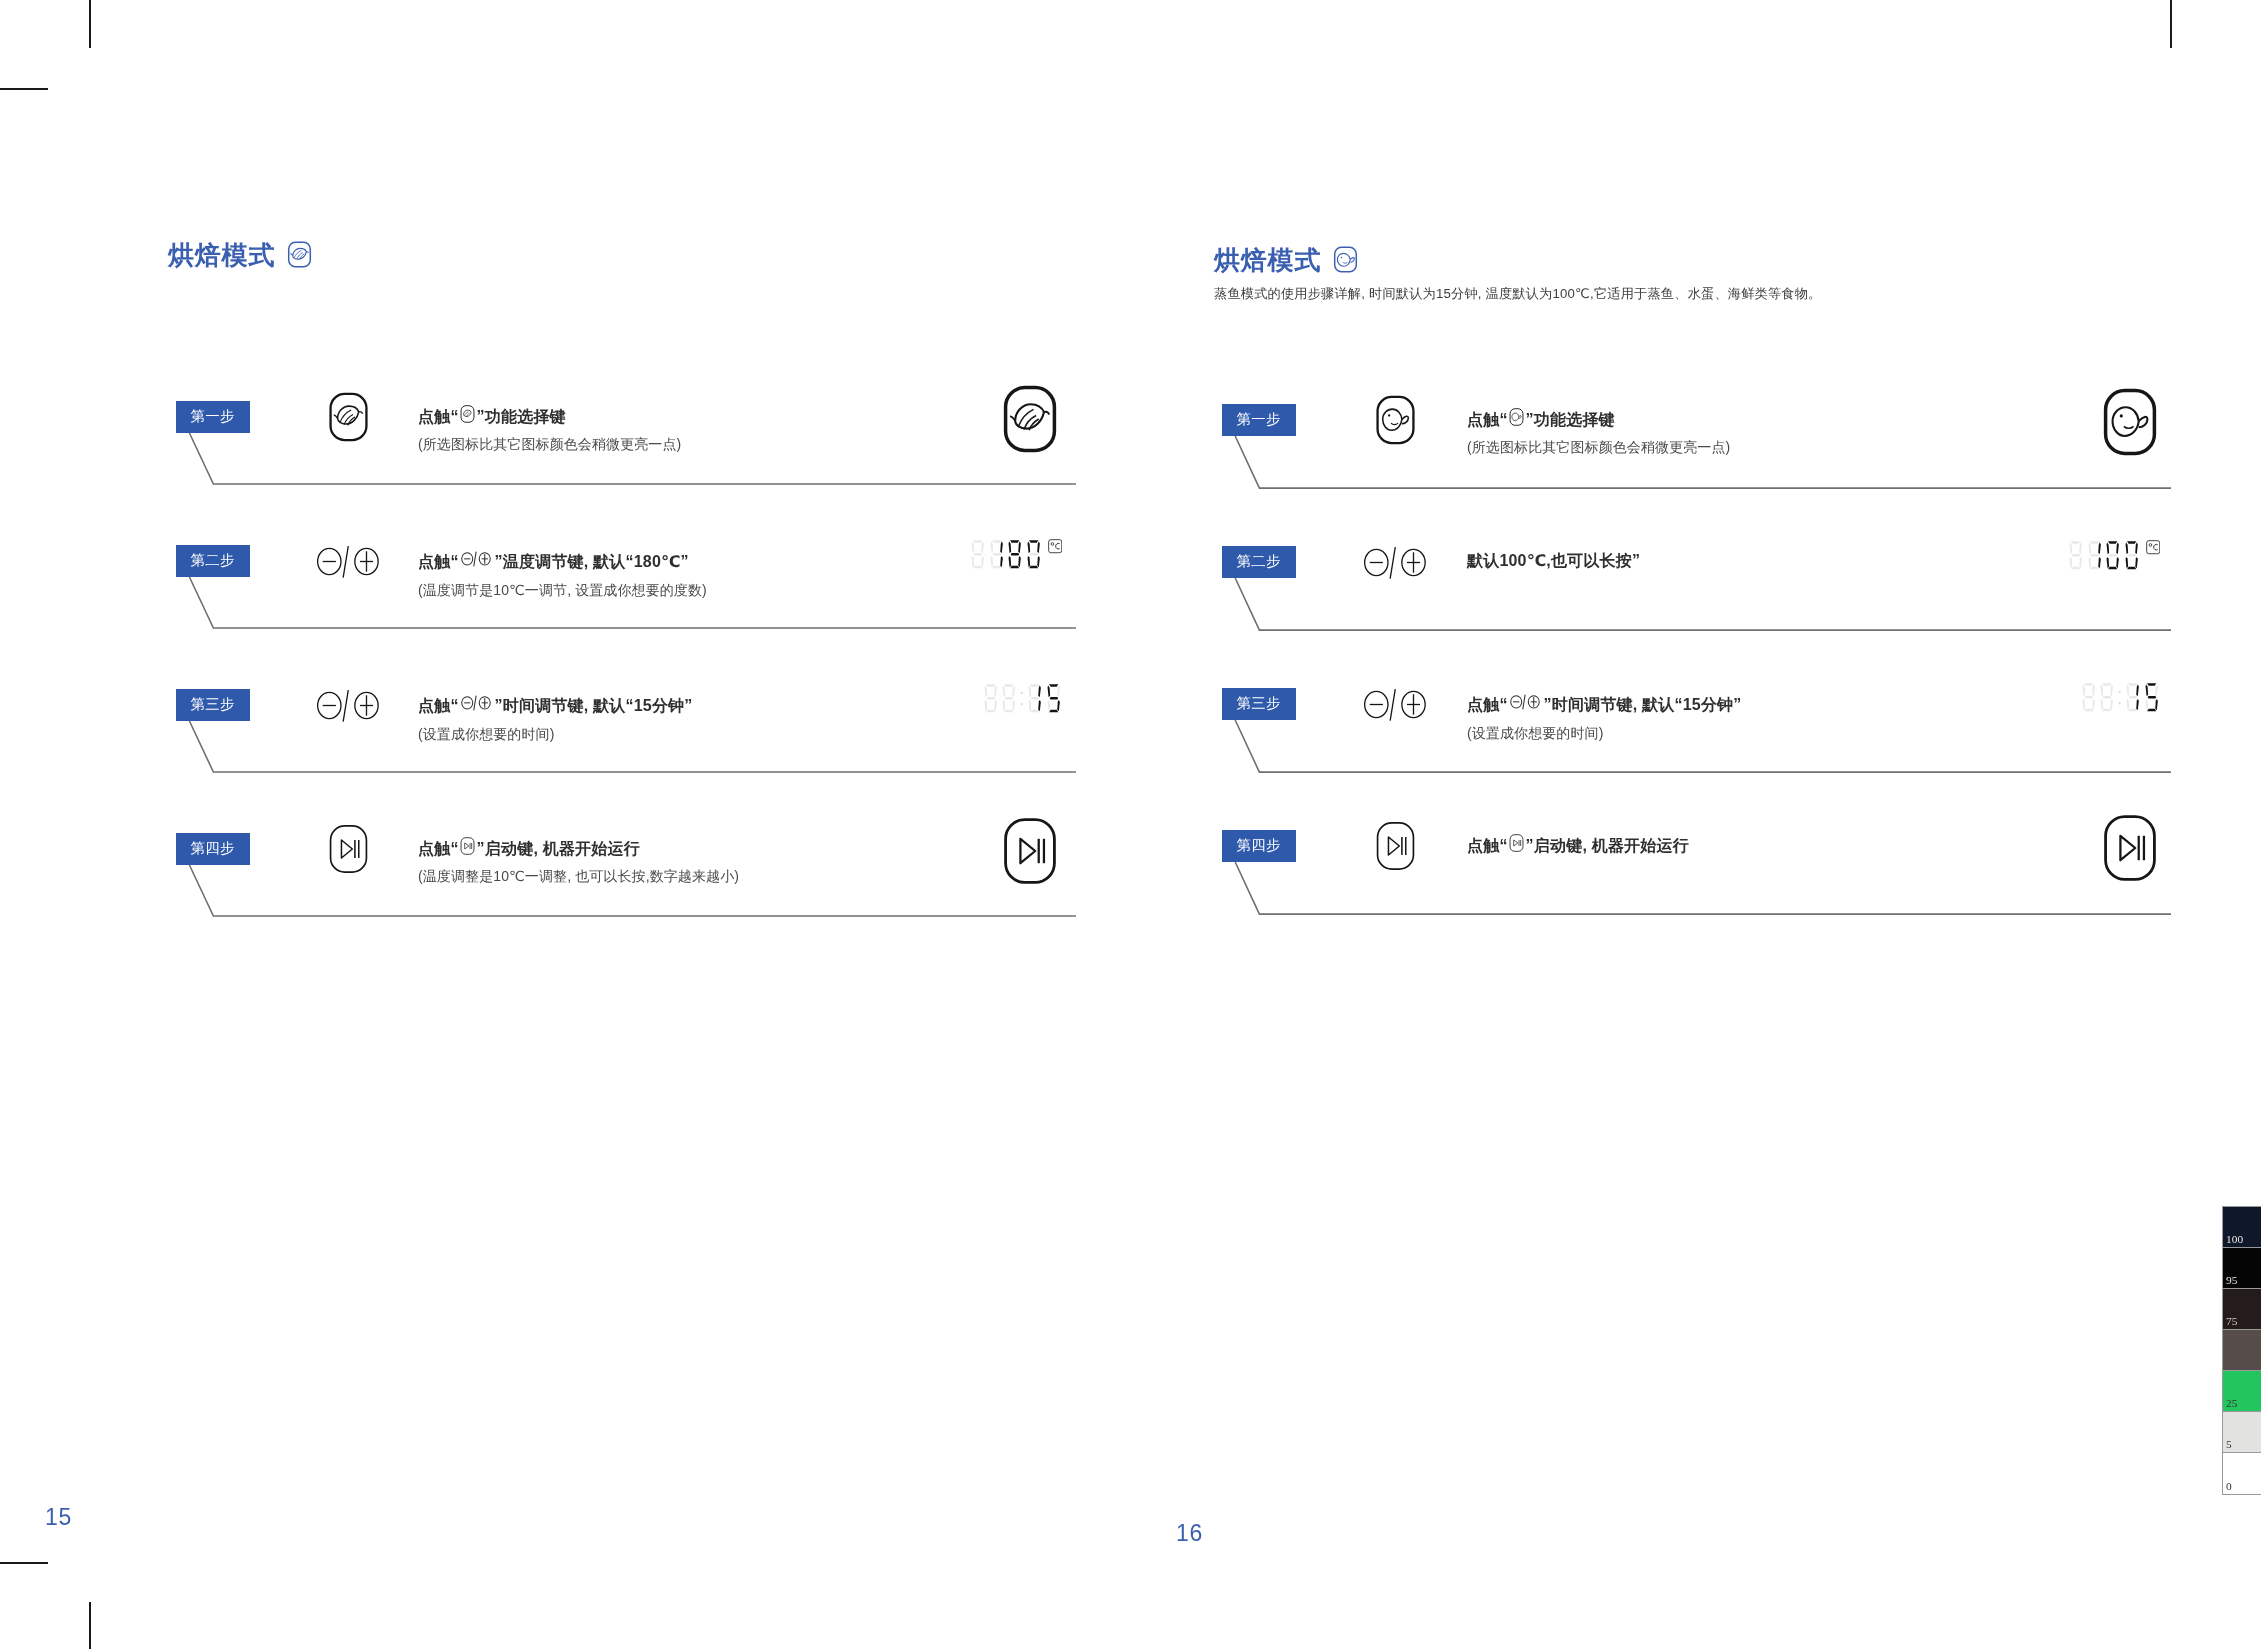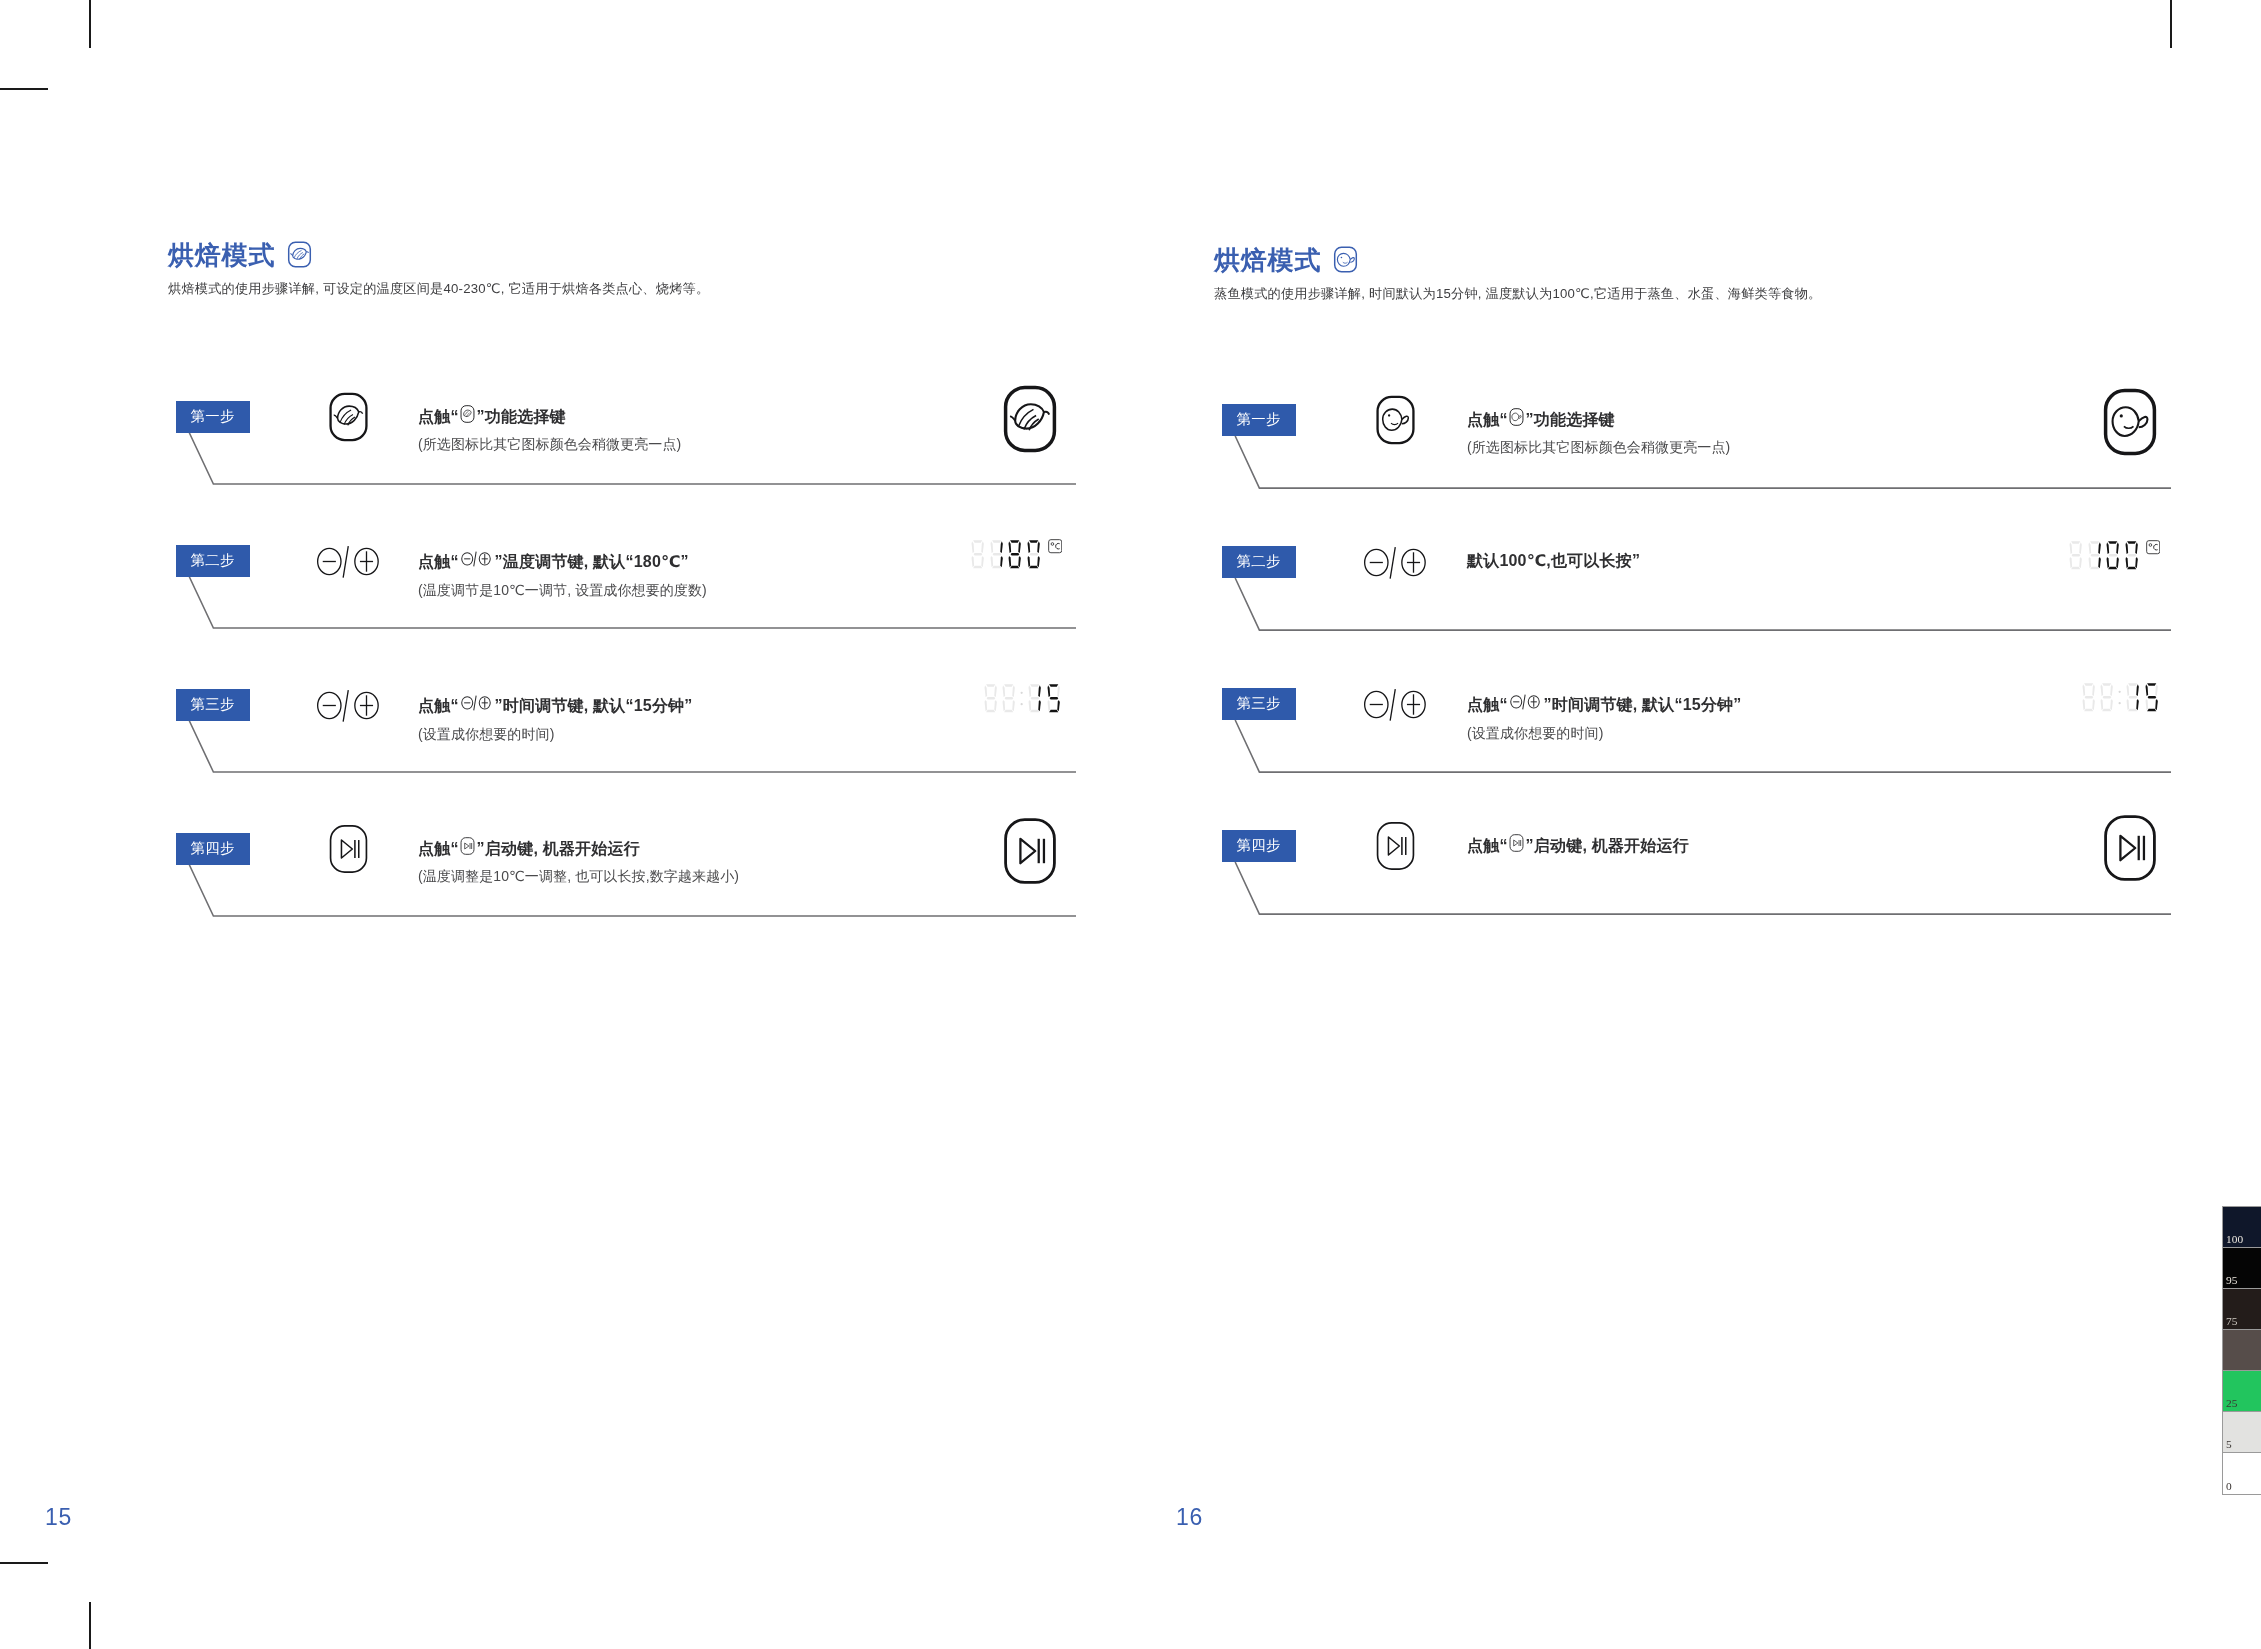--- a/index.html
+++ b/index.html
@@ -170,21 +170,21 @@
   .page-num {
     position: absolute;
     width: 100%;
     text-align: center;
     top: 1504px;
     font-size: 23px;
     color: #3a5fb0;
     letter-spacing: 0.8px;
   }
   .page-left  .page-num { left: -507px; }
-  .page-right .page-num { left: -507px; }
+  .page-right .page-num { left: -507px; margin-top: 16px; }
 
   
   .cal-strip {
     position: absolute;
     left: 2222px;
     top: 1206px;
     width: 39px;
     border: 0.8px solid #9a9a9a;
     border-right: none;
     box-sizing: border-box;
@@ -222,21 +222,20 @@
         <div class="sec-title">烘焙模式</div>
         <span class="sec-title-icon">
           <svg viewBox="0 0 40 40" width="27" height="27">
             <rect x="4" y="2" width="32" height="36" rx="10" ry="10" fill="none" stroke="#3a5fb0" stroke-width="2.2"></rect>
             <path d="M10 22c0-6 5-11 11-11 4 0 8 2 9 5-1 6-6 11-12 11-4 0-8-2-8-5z" fill="none" stroke="#3a5fb0" stroke-width="1.7"></path>
             <path d="M12 25c2-5 6-9 11-11M16 27c2-5 5-8 9-10M20 27.5c1.5-4 4-6.5 7-8.5" fill="none" stroke="#3a5fb0" stroke-width="1.2"></path>
             <path d="M10 22c-1-2-2-3-3.5-3.5M30 16c1.5-0.5 2.5 0 3.5 1.5" fill="none" stroke="#3a5fb0" stroke-width="1.5"></path>
           </svg>
         </span>
       </div>
-      <div class="sec-desc">烘焙模式的使用步骤详解, 可设定的温度区间是40-230℃, 它适用于烘焙各类点心、烧烤等。</div>
     </div>
 
     <div class="steps">
 
       <div class="step-row">
         <svg class="step-rule" viewBox="0 0 1200 190" preserveAspectRatio="none">
           <path d="M28 64 L60 132 L1200 132" fill="none" stroke="#6f6f72" stroke-width="1.6" vector-effect="non-scaling-stroke"></path>
         </svg>
         <div class="step-badge">第一步</div>
         <div class="step-glyph">

